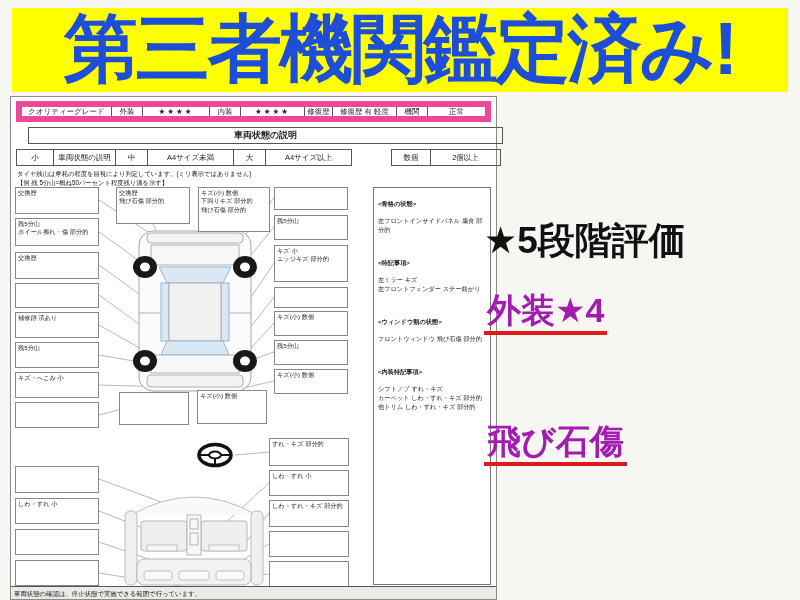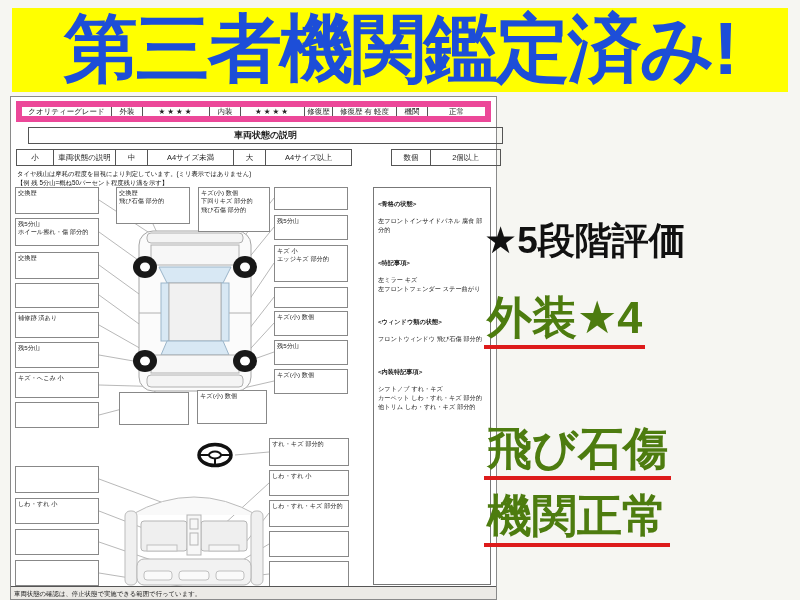--- a/index.html
+++ b/index.html
@@ -32,21 +32,21 @@
           box-sizing:border-box;padding:3px 4px;font-size:6.2px;line-height:1.4;}
   .rpanel .sec{margin-bottom:7px;white-space:pre-line;}
   .rpanel .hd{font-weight:bold;}
   .sheet-footer{position:absolute;left:0;right:0;bottom:0;height:13px;border-top:1px solid #555;
                 background:#eceae6;font-size:6.4px;line-height:13px;padding-left:3px;box-sizing:border-box;}
   .lines{position:absolute;left:0;top:0;pointer-events:none;}
   .diagram{position:absolute;}
   
   .sum-item{position:absolute;left:484px;width:292px;text-align:left;white-space:nowrap;}
   .scale-note{top:216px;font-size:37px;font-weight:700;color:#111;}
-  .red-line{font-size:45px;font-weight:700;color:#4d7c0f;}
+  .red-line{font-size:34px;font-weight:700;color:#a21caf;}
   .red-line span{border-bottom:4px solid #dd1b1b;padding:0 3px 2px;}
 </style>
 </head>
 <body>
 
 <div class="page">
 
   <div class="banner">
     <span>第三者機関鑑定済み!</span>
   </div>
@@ -232,16 +232,13 @@
     <div class="sheet-footer">車両状態の確認は、停止状態で実施できる範囲で行っています。</div>
   </div>
 
   <div class="sum-item scale-note">★5段階評価</div>
   <div class="sum-item red-line" style="top:288px;">
     <span>外装★4</span>
   </div>
   <div class="sum-item red-line" style="top:419px;">
     <span>飛び石傷</span>
   </div>
-  <div class="sum-item red-line" style="top:486px;">
-    <span>機関正常</span>
-  </div>
 </div>
 
 </body></html>

